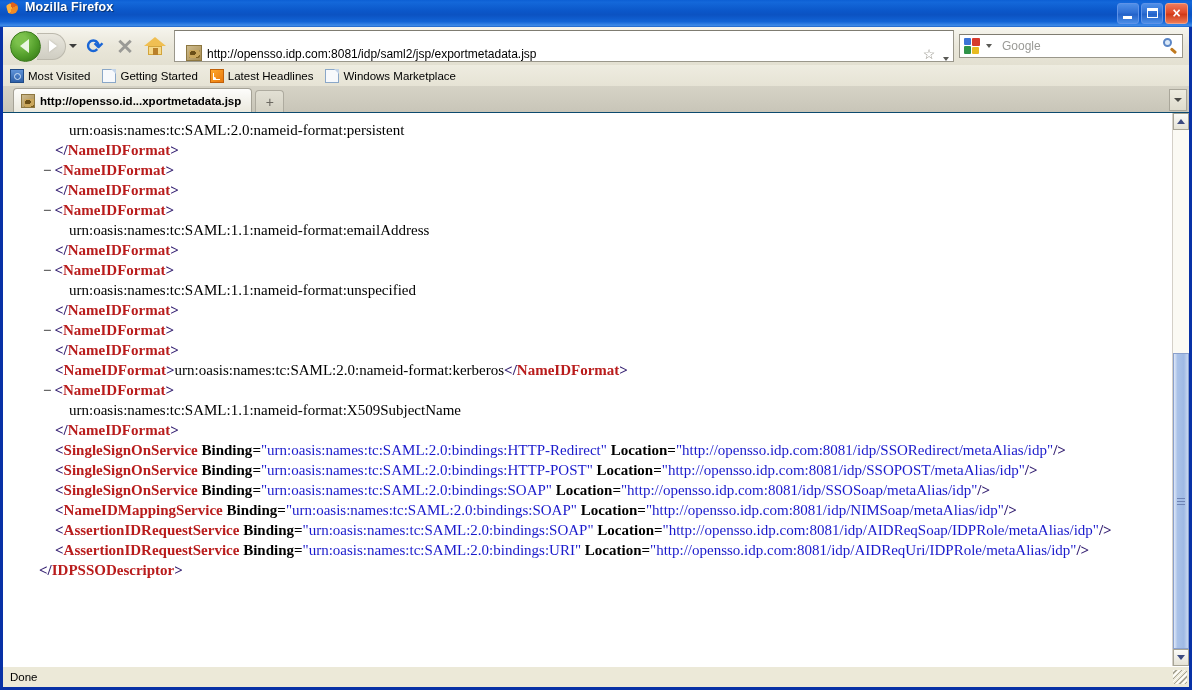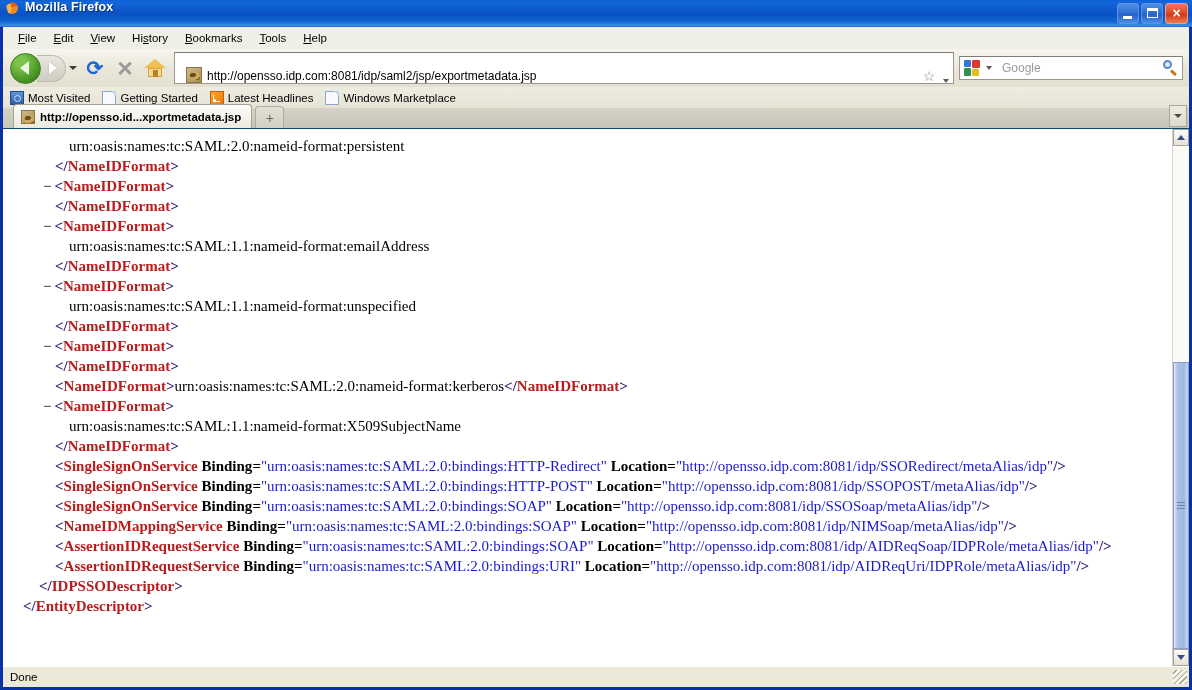--- a/index.html
+++ b/index.html
@@ -412,21 +412,21 @@
     position: absolute; left: 2px; bottom: 2px;
     width: 7px; height: 7px;
     border: 1.5px solid #fff;
     border-radius: 0 0 0 0;
     border-top: none; border-right: none;
     box-sizing: border-box;
   }
 
   
   .tabstrip {
-    height: 20px;
+    height: 26px;
     background: linear-gradient(to bottom, #d6d3c6 0%, #c8c5b8 100%);
     display: flex;
     align-items: flex-end;
     padding-left: 10px;
     flex: 0 0 auto;
     box-sizing: border-box;
     position: relative;
   }
   .tab {
     height: 24px;
@@ -610,29 +610,20 @@
           <span class="max-glyph"></span>
         </span>
       <span class="winbtn close">
           <span class="close-glyph">×</span>
         </span>
     </span>
   </div>
 
   <div class="client">
 
-    <div class="menubar">
-      <span class="menu-item"><u>F</u>ile</span>
-      <span class="menu-item"><u>E</u>dit</span>
-      <span class="menu-item"><u>V</u>iew</span>
-      <span class="menu-item">Hi<u>s</u>tory</span>
-      <span class="menu-item"><u>B</u>ookmarks</span>
-      <span class="menu-item"><u>T</u>ools</span>
-      <span class="menu-item"><u>H</u>elp</span>
-    </div>
 
     <div class="navbar">
       <span class="fwdbtn" style="margin-left:28px;"></span>
       <span class="backbtn" style="position:absolute; left:10px;"></span>
       <span class="dropcaret"></span>
       <span class="tbtn">
           <span class="reload-icon">⟳</span>
         </span>
       <span class="tbtn">
           <span class="stop-icon">✕</span>
@@ -710,21 +701,20 @@
             <div class="xline"><span class="tw" style="width: 40px;"></span><span class="minus">−</span><span class="tagbr">&lt;</span><span class="tagname">NameIDFormat</span><span class="tagbr">&gt;</span></div>
             <div class="xline"><span class="tw" style="width: 66px;"></span><span class="txt">urn:oasis:names:tc:SAML:1.1:nameid-format:X509SubjectName</span></div>
             <div class="xline"><span class="tw" style="width: 52px;"></span><span class="tagbr">&lt;/</span><span class="tagname">NameIDFormat</span><span class="tagbr">&gt;</span></div>
             <div class="xline"><span class="tw" style="width: 52px;"></span><span class="tagbr">&lt;</span><span class="tagname">SingleSignOnService</span><span class="txt"> </span><span class="attr">Binding</span><span class="attr">=</span><span class="aval">"urn:oasis:names:tc:SAML:2.0:bindings:HTTP-Redirect"</span><span class="txt"> </span><span class="attr">Location</span><span class="attr">=</span><span class="aval">"http://opensso.idp.com:8081/idp/SSORedirect/metaAlias/idp"</span><span class="tagbr">/&gt;</span></div>
             <div class="xline"><span class="tw" style="width: 52px;"></span><span class="tagbr">&lt;</span><span class="tagname">SingleSignOnService</span><span class="txt"> </span><span class="attr">Binding</span><span class="attr">=</span><span class="aval">"urn:oasis:names:tc:SAML:2.0:bindings:HTTP-POST"</span><span class="txt"> </span><span class="attr">Location</span><span class="attr">=</span><span class="aval">"http://opensso.idp.com:8081/idp/SSOPOST/metaAlias/idp"</span><span class="tagbr">/&gt;</span></div>
             <div class="xline"><span class="tw" style="width: 52px;"></span><span class="tagbr">&lt;</span><span class="tagname">SingleSignOnService</span><span class="txt"> </span><span class="attr">Binding</span><span class="attr">=</span><span class="aval">"urn:oasis:names:tc:SAML:2.0:bindings:SOAP"</span><span class="txt"> </span><span class="attr">Location</span><span class="attr">=</span><span class="aval">"http://opensso.idp.com:8081/idp/SSOSoap/metaAlias/idp"</span><span class="tagbr">/&gt;</span></div>
             <div class="xline"><span class="tw" style="width: 52px;"></span><span class="tagbr">&lt;</span><span class="tagname">NameIDMappingService</span><span class="txt"> </span><span class="attr">Binding</span><span class="attr">=</span><span class="aval">"urn:oasis:names:tc:SAML:2.0:bindings:SOAP"</span><span class="txt"> </span><span class="attr">Location</span><span class="attr">=</span><span class="aval">"http://opensso.idp.com:8081/idp/NIMSoap/metaAlias/idp"</span><span class="tagbr">/&gt;</span></div>
             <div class="xline"><span class="tw" style="width: 52px;"></span><span class="tagbr">&lt;</span><span class="tagname">AssertionIDRequestService</span><span class="txt"> </span><span class="attr">Binding</span><span class="attr">=</span><span class="aval">"urn:oasis:names:tc:SAML:2.0:bindings:SOAP"</span><span class="txt"> </span><span class="attr">Location</span><span class="attr">=</span><span class="aval">"http://opensso.idp.com:8081/idp/AIDReqSoap/IDPRole/metaAlias/idp"</span><span class="tagbr">/&gt;</span></div>
             <div class="xline"><span class="tw" style="width: 52px;"></span><span class="tagbr">&lt;</span><span class="tagname">AssertionIDRequestService</span><span class="txt"> </span><span class="attr">Binding</span><span class="attr">=</span><span class="aval">"urn:oasis:names:tc:SAML:2.0:bindings:URI"</span><span class="txt"> </span><span class="attr">Location</span><span class="attr">=</span><span class="aval">"http://opensso.idp.com:8081/idp/AIDReqUri/IDPRole/metaAlias/idp"</span><span class="tagbr">/&gt;</span></div>
             <div class="xline"><span class="tw" style="width: 36px;"></span><span class="tagbr">&lt;/</span><span class="tagname">IDPSSODescriptor</span><span class="tagbr">&gt;</span></div>
-            <div class="xline"><span class="tw" style="width: 20px;"></span><span class="tagbr">&lt;/</span><span class="tagname">EntityDescriptor</span><span class="tagbr">&gt;</span></div>
           </div>
       </div>
 
       <div class="vscroll">
         <div class="sb-btn sb-up"></div>
         <div class="sb-track">
           <div class="sb-thumb">
             <span class="sb-grip"></span>
           </div>
         </div>

